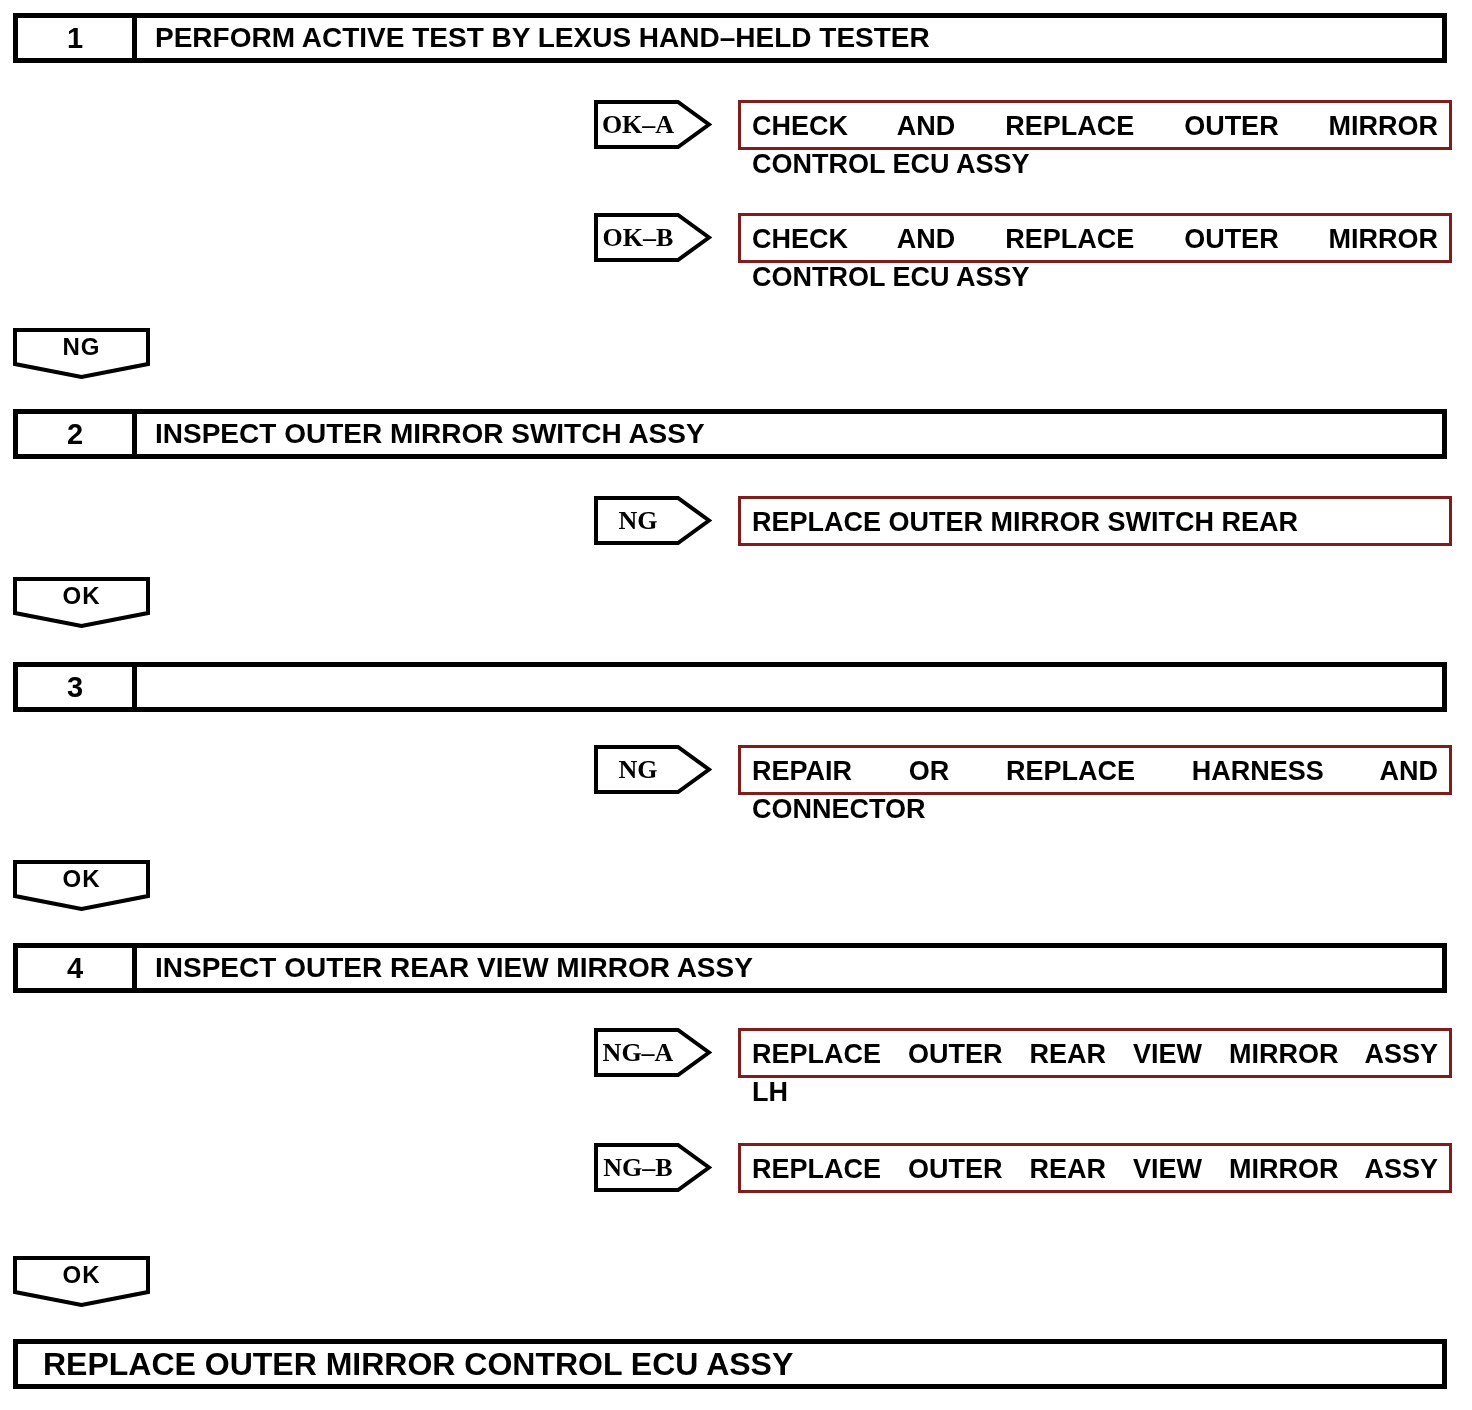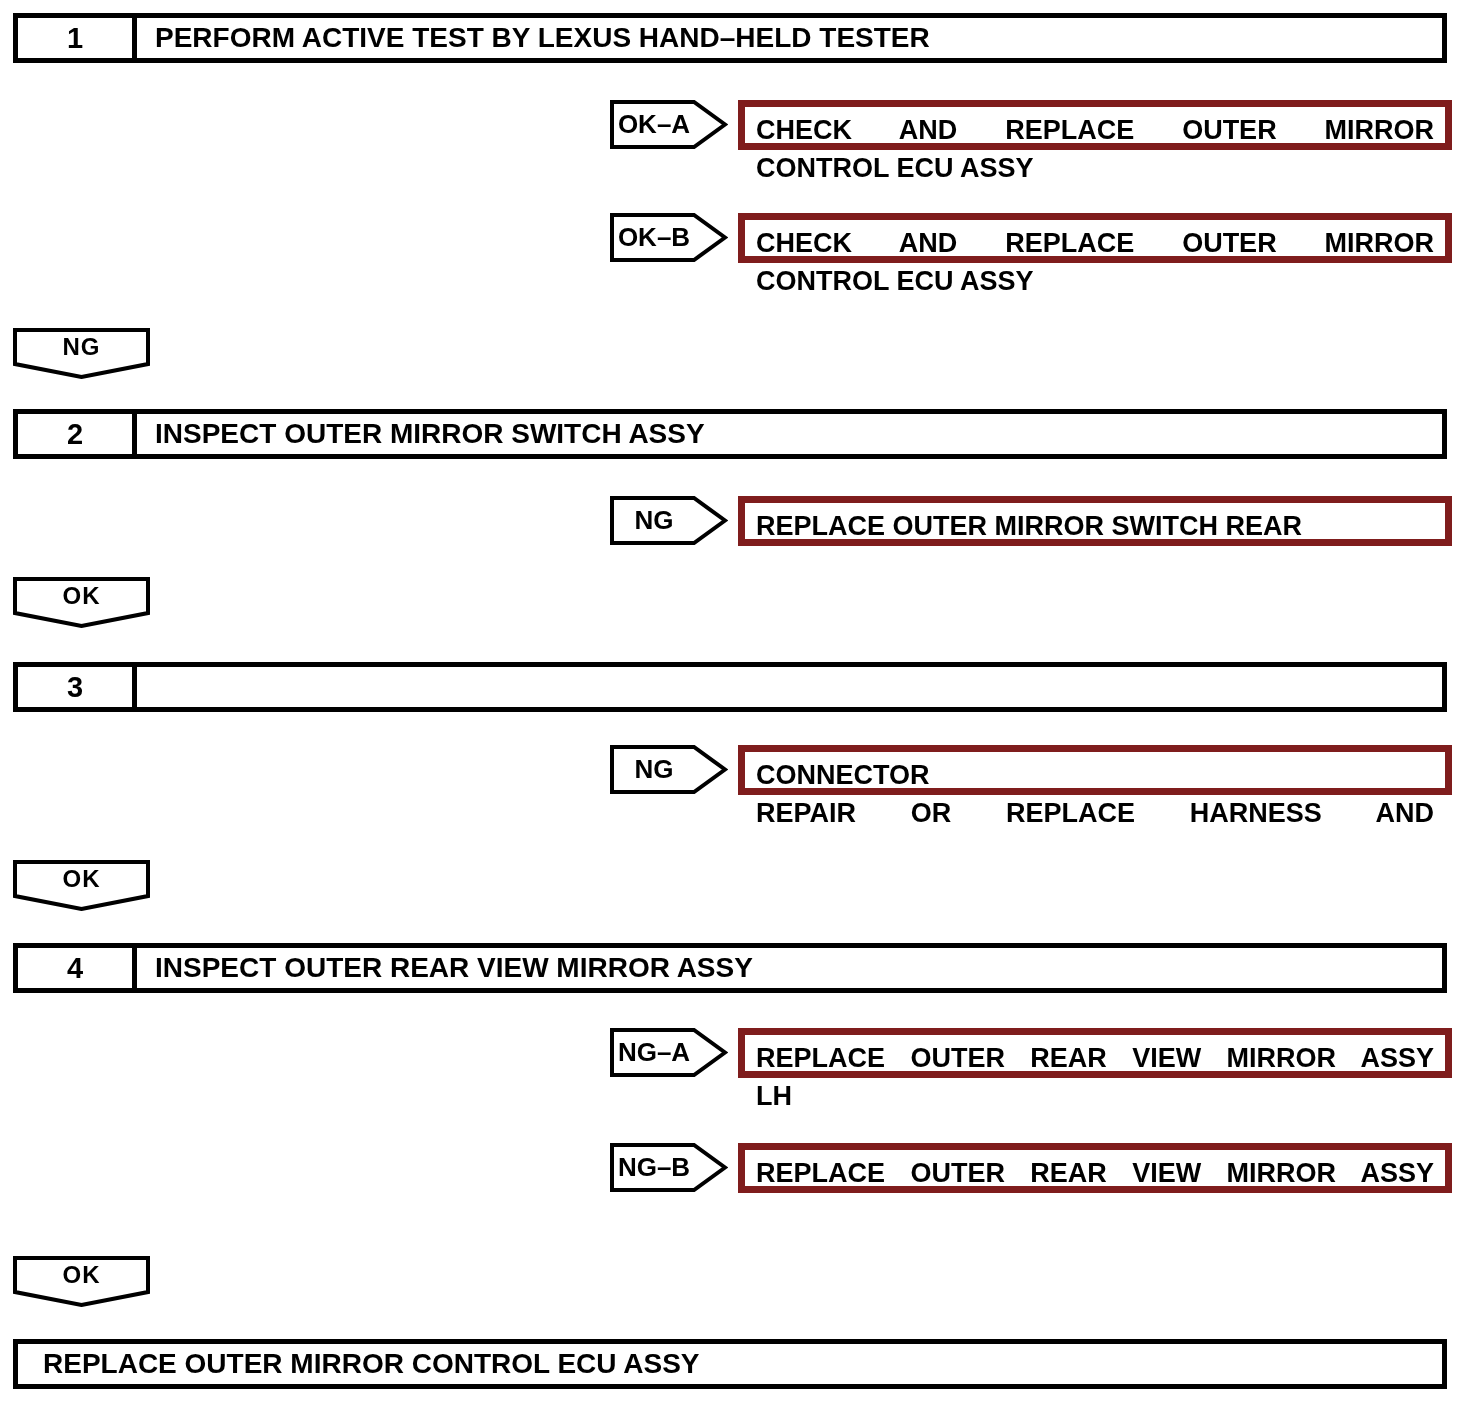--- a/index.html
+++ b/index.html
@@ -62,42 +62,43 @@
     display: flex;
     align-items: center;
     justify-content: center;
     font-size: 24px;
     letter-spacing: 1px;
   }
 
   
   .arrow {
     position: absolute;
-    left: 610px;
+    left: 594px;
     width: 118px;
     height: 49px;
+    font-family: Liberation Serif, serif;
   }
   .arrow svg { display: block; }
   .arrow .alabel {
     position: absolute;
     left: 2px; top: 0;
     width: 84px; height: 49px;
     display: flex;
     align-items: center;
     justify-content: center;
     font-size: 26px;
   }
 
   
   .result-box {
     position: absolute;
     left: 738px;
     width: 714px;
     height: 50px;
-    border: 7px solid #7f1d1d;
+    border: 3px solid #7f1d1d;
     box-sizing: border-box;
     background: #fff;
   }
   .result-text {
     position: absolute;
     left: 11px;
     right: 11px;
     top: 4px;
     font-size: 27px;
     line-height: 38px;
@@ -115,21 +116,21 @@
     position: absolute;
     left: 13px;
     top: 1339px;
     width: 1434px;
     height: 50px;
     border: 5px solid #000;
     box-sizing: border-box;
     display: flex;
     align-items: center;
     padding-left: 25px;
-    font-size: 28px;
+    font-size: 32px;
     background: #fff;
   }
 </style>
 </head>
 <body>
 
 <div id="page">
 
   <div class="step-box" style="top:13px">
     <div class="step-num">1</div>
@@ -198,22 +199,22 @@
   </div>
 
   <div class="arrow" style="top:745px">
     <svg width="118" height="49" viewBox="0 0 118 49">
       <polygon points="2,2 84,2 115,24.5 84,47 2,47" fill="#fff" stroke="#000" stroke-width="4"></polygon>
     </svg>
     <span class="alabel">NG</span>
   </div>
   <div class="result-box" style="top:745px">
     <div class="result-text">
+      <span class="line justified">REPAIR OR REPLACE HARNESS AND</span>
       <span class="line">CONNECTOR</span>
-      <span class="line justified">REPAIR OR REPLACE HARNESS AND</span>
     </div>
   </div>
 
   <div class="banner" style="top:860px">
     <svg width="137" height="51" viewBox="0 0 137 51">
       <polygon points="2,2 135,2 135,36 68.5,49 2,36" fill="#fff" stroke="#000" stroke-width="4"></polygon>
     </svg>
     <span class="blabel">OK</span>
   </div>
 

